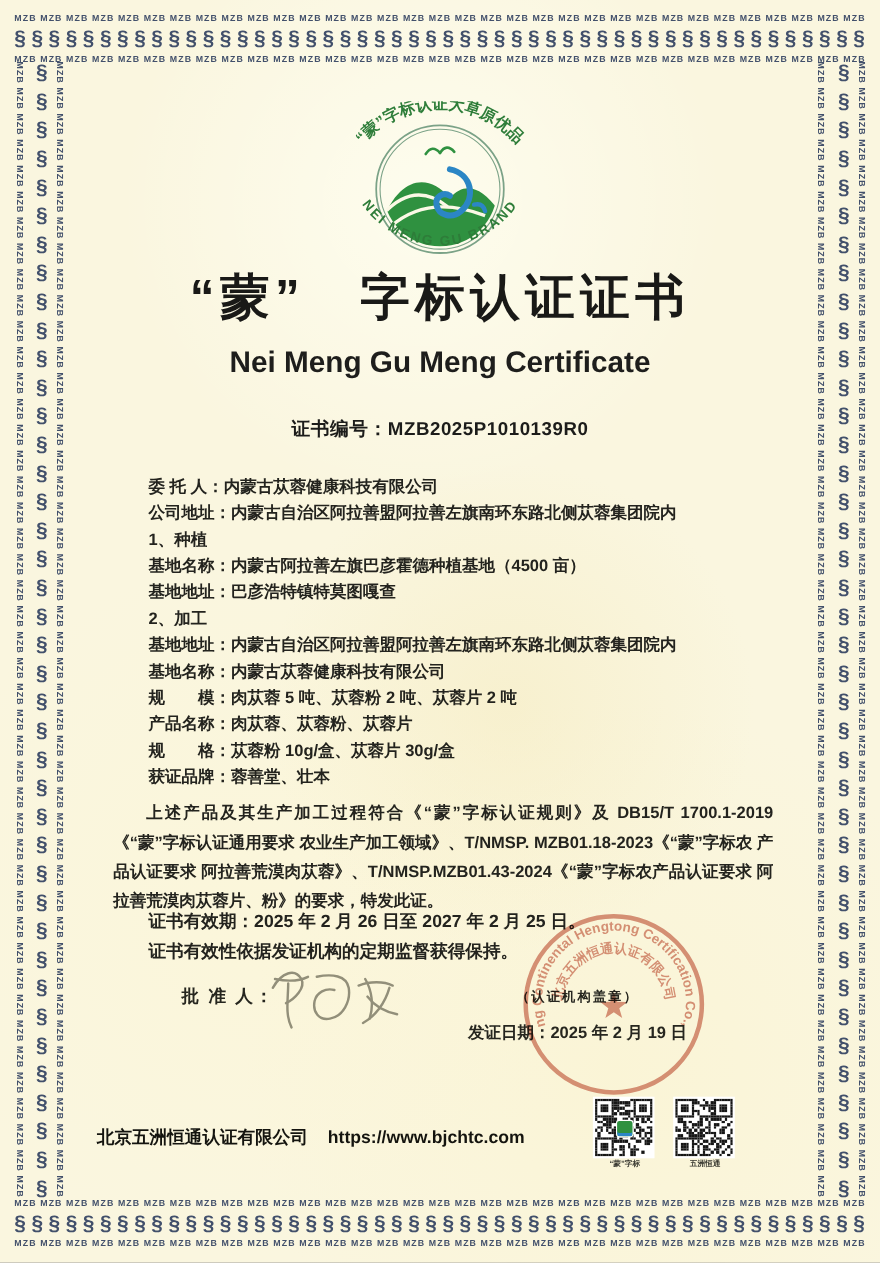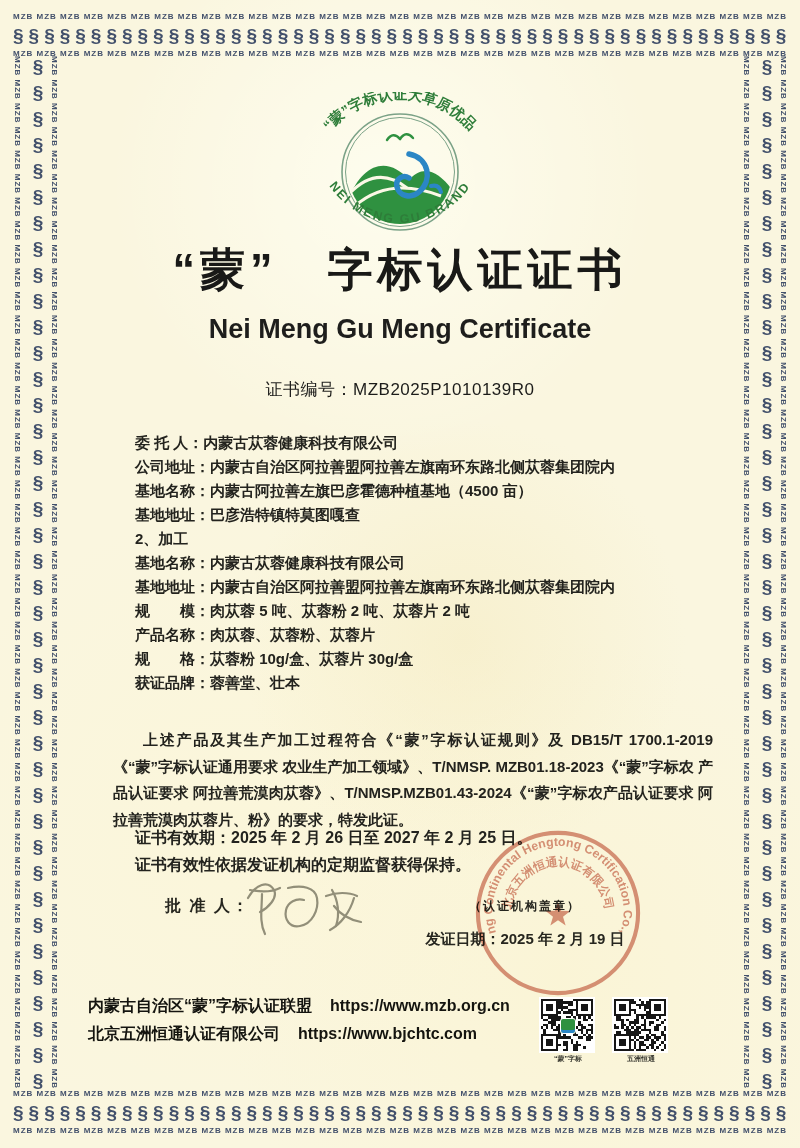--- a/index.html
+++ b/index.html
@@ -24,27 +24,27 @@
   .v-band .scroll{width:24px;}
   #band-top{top:13px;} #band-bottom{bottom:13px;}
   #band-left{left:13px;} #band-right{right:13px;}
   
   #logo{position:absolute;top:92px;left:50%;transform:translateX(-50%);}
   #title-cn{position:absolute;top:240px;left:0;width:100%;text-align:center;
     font-size:45px;font-weight:700;letter-spacing:5px;color:#191917;}
   #title-en{position:absolute;top:314px;left:0;width:100%;text-align:center;
     font-size:27px;font-weight:700;color:#1e1e1c;}
   #certno{position:absolute;top:378px;left:0;width:100%;text-align:center;
-    font-size:17px;font-weight:400;letter-spacing:.5px;color:#1c1c1a;}
+    font-size:17px;font-weight:700;letter-spacing:.5px;color:#1c1c1a;}
   
   #fields{position:absolute;top:431px;left:135px;width:545px;
     font-size:15px;font-weight:700;line-height:24px;color:#23231e;}
   #statement{position:absolute;top:727px;left:103px;width:600px;
     font-size:15px;line-height:26.5px;text-indent:2em;text-align:justify;
-    font-weight:700;color:#23231e;margin-left:10px;}
+    font-weight:700;color:#23231e;}
   .note-line{position:absolute;left:103px;width:620px;font-size:16px;
     font-weight:700;text-indent:2em;color:#23231e;}
   #validity{top:828px;} #maintenance{top:855px;}
   
   #approver-label{position:absolute;top:896px;left:165px;font-size:16px;font-weight:700;letter-spacing:2px;}
   #signature{position:absolute;top:868px;left:238px;}
   #seal-note{position:absolute;top:898px;left:410px;width:230px;text-align:center;
     font-size:12px;font-weight:700;letter-spacing:2px;}
   #issue-line{position:absolute;top:930px;left:410px;width:230px;text-align:center;
     font-size:15px;font-weight:700;}
@@ -118,25 +118,26 @@
     </svg>
   </div>
 
   <div id="title-cn">“蒙”　字标认证证书</div>
   <div id="title-en">Nei Meng Gu Meng Certificate</div>
   <div id="certno">证书编号：MZB2025P1010139R0</div>
 
   <div id="fields">
     <div>委 托 人：内蒙古苁蓉健康科技有限公司</div>
     <div>公司地址：内蒙古自治区阿拉善盟阿拉善左旗南环东路北侧苁蓉集团院内</div>
+    <div>1、种植</div>
     <div>基地名称：内蒙古阿拉善左旗巴彦霍德种植基地（4500 亩）</div>
     <div>基地地址：巴彦浩特镇特莫图嘎查</div>
     <div>2、加工</div>
+    <div>基地地址：内蒙古自治区阿拉善盟阿拉善左旗南环东路北侧苁蓉集团院内</div>
     <div>基地名称：内蒙古苁蓉健康科技有限公司</div>
-    <div>基地地址：内蒙古自治区阿拉善盟阿拉善左旗南环东路北侧苁蓉集团院内</div>
     <div>规　　模：肉苁蓉 5 吨、苁蓉粉 2 吨、苁蓉片 2 吨</div>
     <div>产品名称：肉苁蓉、苁蓉粉、苁蓉片</div>
     <div>规　　格：苁蓉粉 10g/盒、苁蓉片 30g/盒</div>
     <div>获证品牌：蓉善堂、壮本</div>
   </div>
 
   <div id="statement">上述产品及其生产加工过程符合《“蒙”字标认证规则》及 DB15/T 1700.1-2019《“蒙”字标认证通用要求 农业生产加工领域》、T/NMSP. MZB01.18-2023《“蒙”字标农 产品认证要求 阿拉善荒漠肉苁蓉》、T/NMSP.MZB01.43-2024《“蒙”字标农产品认证要求 阿拉善荒漠肉苁蓉片、粉》的要求，特发此证。</div>
   <div id="validity" class="note-line">证书有效期：2025 年 2 月 26 日至 2027 年 2 月 25 日。</div>
   <div id="maintenance" class="note-line">证书有效性依据发证机构的定期监督获得保持。</div>
 
@@ -168,24 +169,20 @@
       <text font-family="Liberation Sans, DejaVu Sans, sans-serif" font-size="13.5" font-weight="700" fill="#c1533d">
         <textPath href="#sealArcEn" startOffset="50%" text-anchor="middle">Beijing Continental Hengtong Certification Co., Ltd.</textPath>
       </text>
       <text font-family="Liberation Sans, DejaVu Sans, sans-serif" font-size="13" font-weight="700" fill="#c1533d">
         <textPath href="#sealArcCn" startOffset="50%" text-anchor="middle">北京五洲恒通认证有限公司</textPath>
       </text>
       <path fill="#c1533d" d="M100 88 l3.5 9.5 10 .3 -8 6.2 2.9 9.7 -8.4 -5.8 -8.4 5.8 2.9 -9.7 -8 -6.2 10 -.3 Z"></path>
     </svg>
   </div>
 
-  <div class="footer-row" id="footer-row-1">
-    <span>内蒙古自治区“蒙”字标认证联盟</span>
-    <span>https://www.mzb.org.cn</span>
-  </div>
   <div class="footer-row" id="footer-row-2">
     <span>北京五洲恒通认证有限公司</span>
     <span>https://www.bjchtc.com</span>
   </div>
 
   <div class="qr-wrap" id="qr1">
     <div class="qr">
         <i class="b"></i>
         <i class="b"></i>
         <i class="b"></i>

